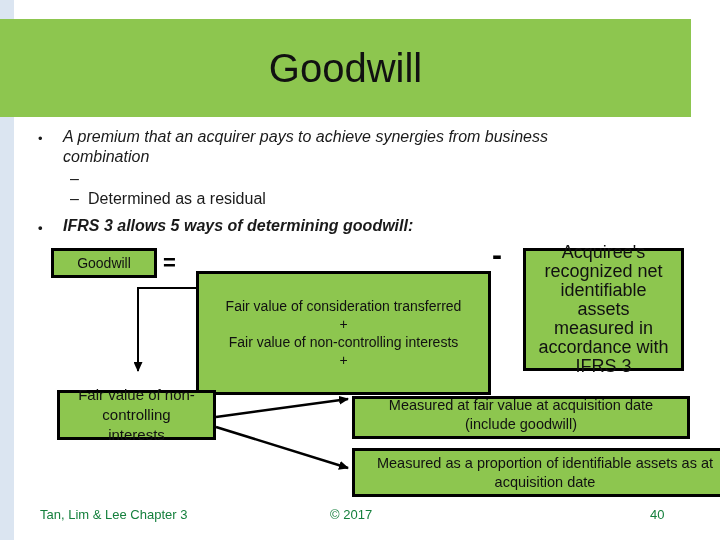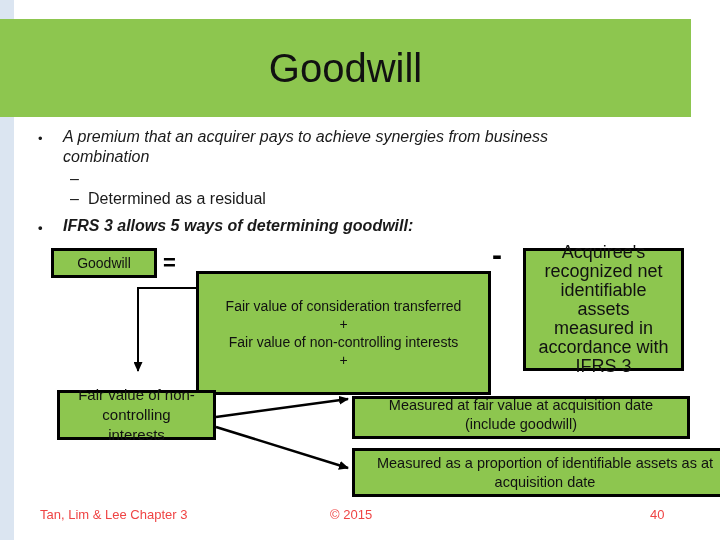--- a/index.html
+++ b/index.html
@@ -38,21 +38,21 @@
   .acquiree-box{left:523px;top:248px;width:161px;height:123px;font-size:18px;line-height:19px;padding:2px 10px;}
   .nci-box{left:57px;top:390px;width:159px;height:50px;font-size:15px;line-height:20px;padding:2px 12px;}
   .fv-box{left:352px;top:396px;width:338px;height:43px;font-size:14.5px;line-height:19px;padding:2px 12px;align-items:flex-end;}
   .prop-box{left:352px;top:448px;width:386px;height:49px;font-size:14.5px;line-height:19px;padding:2px 12px;}
   .op{color:#000;font-weight:bold;}
   .equals-sign{left:163px;top:250px;font-size:22px;}
   .minus-sign{left:492px;top:238px;font-size:30px;}
   
   .arrows{left:0;top:0;width:720px;height:540px;pointer-events:none;}
   
-  .footer-text{top:507px;font-size:13px;color:#ef4444;}
+  .footer-text{top:507px;font-size:13px;color:#15803d;}
   .footer-left{left:40px;}
   .footer-center{left:330px;}
   .footer-page{left:650px;}
 </style>
 </head>
 <body>
 
 <div class="abs left-strip"></div>
 
 <div class="abs title-bar">
@@ -111,14 +111,14 @@
     <marker id="ah" markerUnits="userSpaceOnUse" markerWidth="11" markerHeight="9" refX="9" refY="4.5" orient="auto">
       <path d="M0,0 L10,4.5 L0,9 Z" fill="#000"></path>
     </marker>
   </defs>
   <path d="M196,288 L138,288 L138,371" fill="none" stroke="#000" stroke-width="2" marker-end="url(#ah)"></path>
   <path d="M216,417 L348,399" fill="none" stroke="#000" stroke-width="2.5" marker-end="url(#ah)"></path>
   <path d="M216,427 L348,468" fill="none" stroke="#000" stroke-width="2.5" marker-end="url(#ah)"></path>
 </svg>
 
 <div class="abs footer-text footer-left">Tan, Lim &amp; Lee Chapter 3</div>
-<div class="abs footer-text footer-center">© 2015</div>
+<div class="abs footer-text footer-center">© 2017</div>
 <div class="abs footer-text footer-page">40</div>
 
 </body></html>

